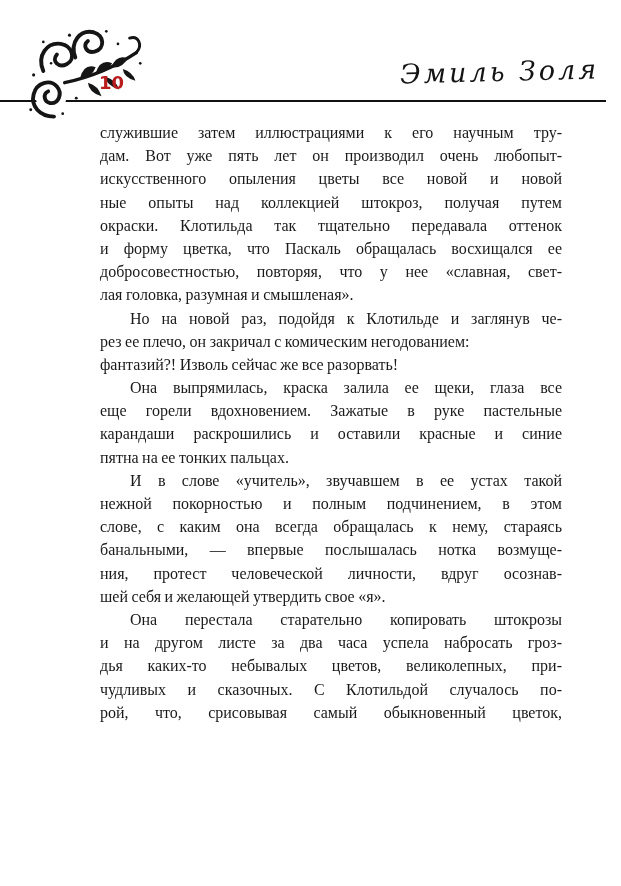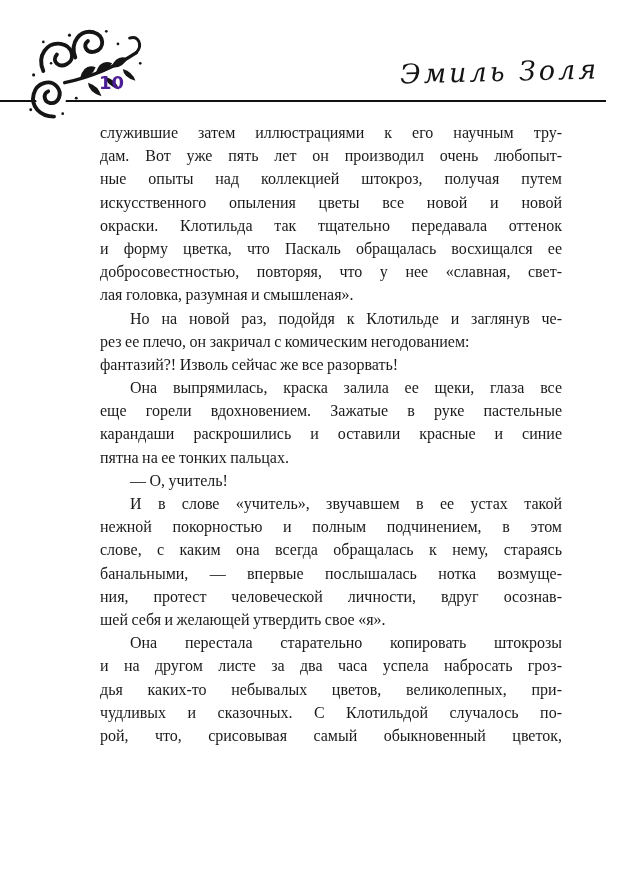--- a/index.html
+++ b/index.html
@@ -15,21 +15,21 @@
     position:absolute; left:0; top:100px;
     width:606px; height:2px; background:#111111;
   }
   .ornament {
     position:absolute; left:22px; top:24px;
     width:126px; height:96px;
   }
   .page-number {
     position:absolute; left:99px; top:72px;
     font-family:"DejaVu Sans","Liberation Sans",sans-serif;
-    font-weight:700; font-size:18px; color:#4c1d95;
+    font-weight:700; font-size:18px; color:#b91c1c;
   }
   .author-script {
     position:absolute; right:22px; top:56px;
     font-family:"DejaVu Serif","Liberation Serif",serif;
     font-style:italic; font-size:27px; letter-spacing:3px;
     color:#141414; transform:rotate(-1.5deg);
     white-space:nowrap;
   }
   .page-text {
     position:absolute; left:100px; top:121px; width:462px;
@@ -86,34 +86,33 @@
   </g>
 </svg>
 
 <div class="page-number">10</div>
 
 <div class="author-script">Эмиль Золя</div>
 
 <div class="page-text">
     <div class="line">служившие затем иллюстрациями к его научным тру-</div>
     <div class="line">дам. Вот уже пять лет он производил очень любопыт-</div>
+    <div class="line">искусственного опыления цветы все новой и новой</div>
     <div class="line">ные опыты над коллекцией штокроз, получая путем</div>
-    <div class="line">искусственного опыления цветы все новой и новой</div>
     <div class="line">окраски. Клотильда так тщательно передавала оттенок</div>
     <div class="line">и форму цветка, что Паскаль обращалась восхищался ее</div>
     <div class="line">добросовестностью, повторяя, что у нее «славная, свет-</div>
     <div class="line end">лая головка, разумная и смышленая».</div>
     <div class="line indent">Но на новой раз, подойдя к Клотильде и заглянув че-</div>
     <div class="line end">рез ее плечо, он закричал с комическим негодованием:</div>
     <div class="line end">фантазий?! Изволь сейчас же все разорвать!</div>
     <div class="line indent">Она выпрямилась, краска залила ее щеки, глаза все</div>
     <div class="line">еще горели вдохновением. Зажатые в руке пастельные</div>
     <div class="line">карандаши раскрошились и оставили красные и синие</div>
     <div class="line end">пятна на ее тонких пальцах.</div>
-    <div class="line indent end">— О, учитель!</div>
     <div class="line indent">И в слове «учитель», звучавшем в ее устах такой</div>
     <div class="line">нежной покорностью и полным подчинением, в этом</div>
     <div class="line">слове, с каким она всегда обращалась к нему, стараясь</div>
     <div class="line">банальными, — впервые послышалась нотка возмуще-</div>
     <div class="line">ния, протест человеческой личности, вдруг осознав-</div>
     <div class="line end">шей себя и желающей утвердить свое «я».</div>
     <div class="line indent">Она перестала старательно копировать штокрозы</div>
     <div class="line">и на другом листе за два часа успела набросать гроз-</div>
     <div class="line">дья каких-то небывалых цветов, великолепных, при-</div>
     <div class="line">чудливых и сказочных. С Клотильдой случалось по-</div>

